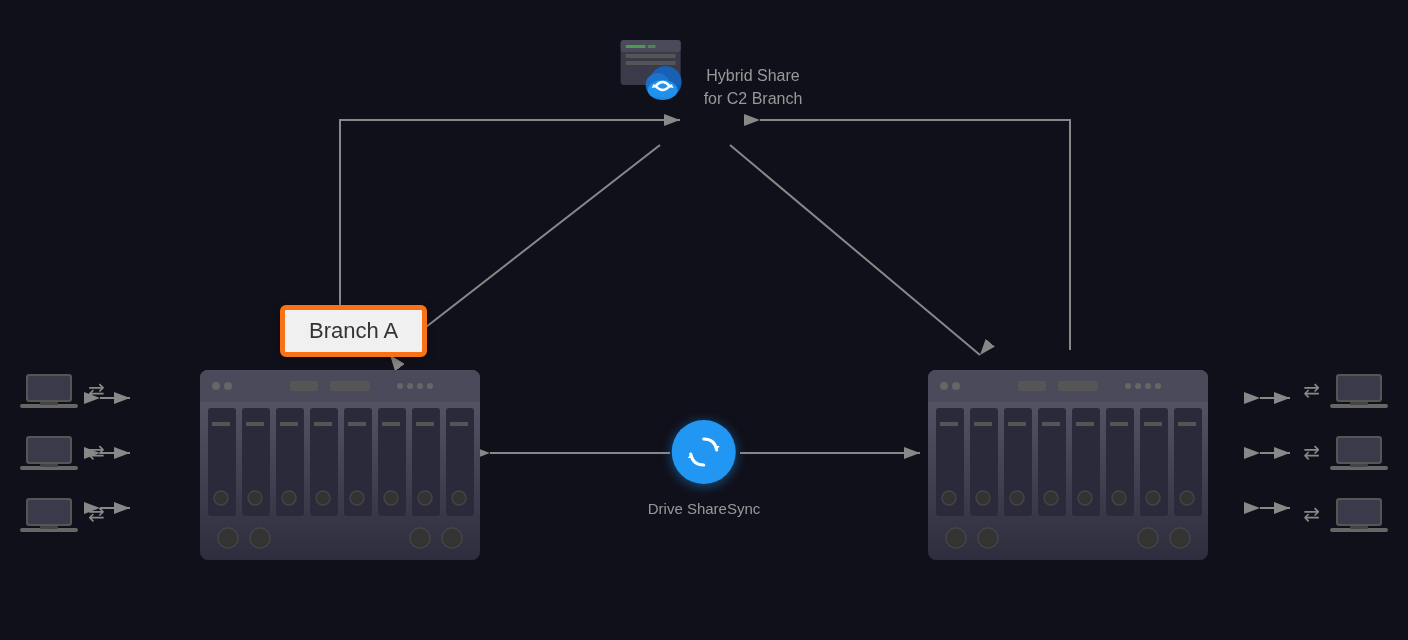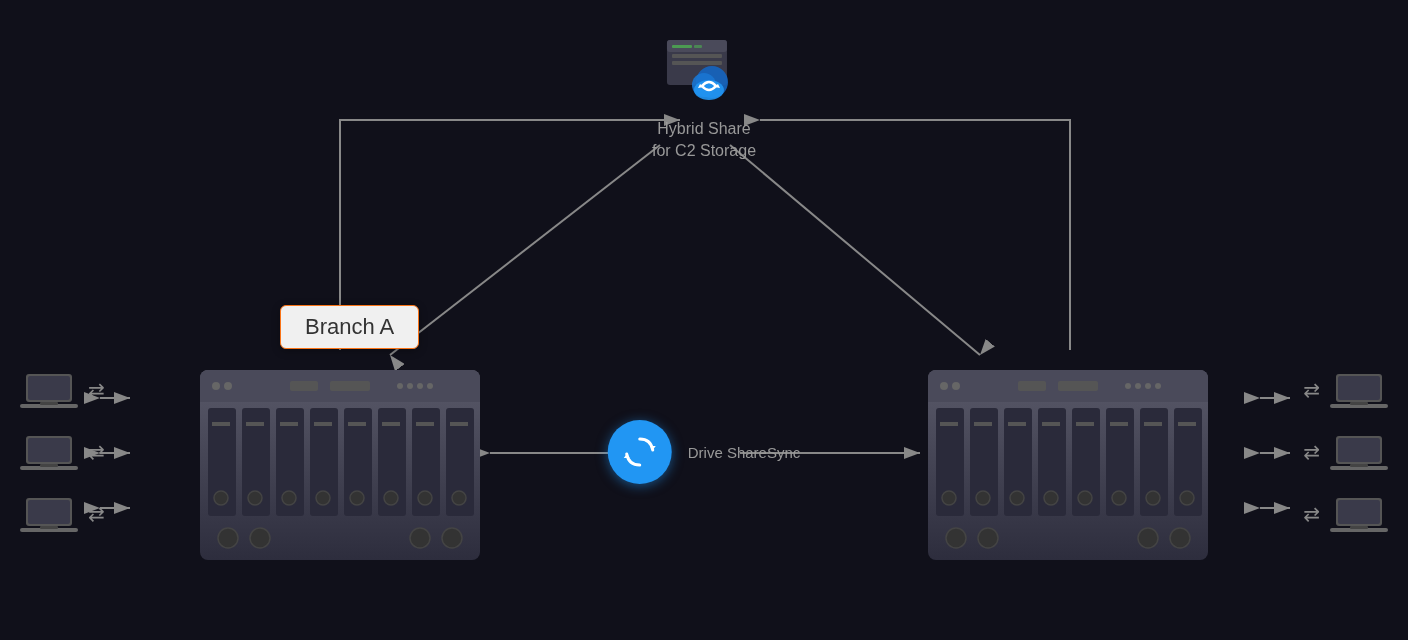--- a/index.html
+++ b/index.html
@@ -29,43 +29,43 @@
       pointer-events: none;
     }
 
     
     .hybrid-share {
       position: absolute;
       top: 30px;
       left: 50%;
       transform: translateX(-50%);
       display: flex;
-      flex-direction: column;
-      align-items: flex-start;
+      flex-direction: row;
+      align-items: flex-end;
       gap: 8px;
     }
 
     .hybrid-share-icon {
       width: 90px;
       height: 80px;
       position: relative;
     }
 
     .hybrid-share-label {
       color: #999;
       font-size: 16px;
       text-align: center;
       line-height: 1.4;
     }
 
     
     .branch-label {
       position: absolute;
       background: #f0f0f0;
-      border: 1px solid #f97316;
+      border: 5px solid #f97316;
       border-radius: 6px;
       padding: 8px 24px;
       font-size: 22px;
       font-weight: 500;
       color: #333;
       box-shadow: 0 2px 8px rgba(0,0,0,0.3);
     }
 
     .branch-a-label {
       left: 280px;
@@ -77,20 +77,21 @@
       top: 305px;
     }
 
     
     .drive-sharesync {
       position: absolute;
       left: 50%;
       top: 420px;
       transform: translateX(-50%);
       display: flex;
+      flex-direction: column;
       align-items: center;
       gap: 16px;
     }
 
     .sync-circle {
       width: 64px;
       height: 64px;
       background: #2196F3;
       border-radius: 50%;
       display: flex;
@@ -173,21 +174,21 @@
         <ellipse cx="57" cy="60" rx="15" ry="10" fill="#2196F3" opacity="0.9"></ellipse>
 
         <path d="M50 56 Q57 48 64 56" fill="none" stroke="white" stroke-width="2.5" stroke-linecap="round"></path>
         <path d="M64 56 Q57 64 50 56" fill="none" stroke="white" stroke-width="2.5" stroke-linecap="round"></path>
         <polygon points="48,54 46,58 52,57" fill="white"></polygon>
         <polygon points="66,54 68,58 62,57" fill="white"></polygon>
       </svg>
     </div>
     <div>
       <div class="hybrid-share-label">Hybrid Share</div>
-      <div class="hybrid-share-label">for C2 Storage</div>
+      <div class="hybrid-share-label">for C2 Branch</div>
     </div>
   </div>
 
   <div class="branch-label branch-a-label">Branch A</div>
 
 
   <div style="position:absolute; left:200px; top:370px; width:280px; height:190px;">
     <svg width="280" height="190" viewBox="0 0 280 190">
 
       <rect x="0" y="0" width="280" height="190" rx="8" fill="url(#nas-grad)"></rect>

